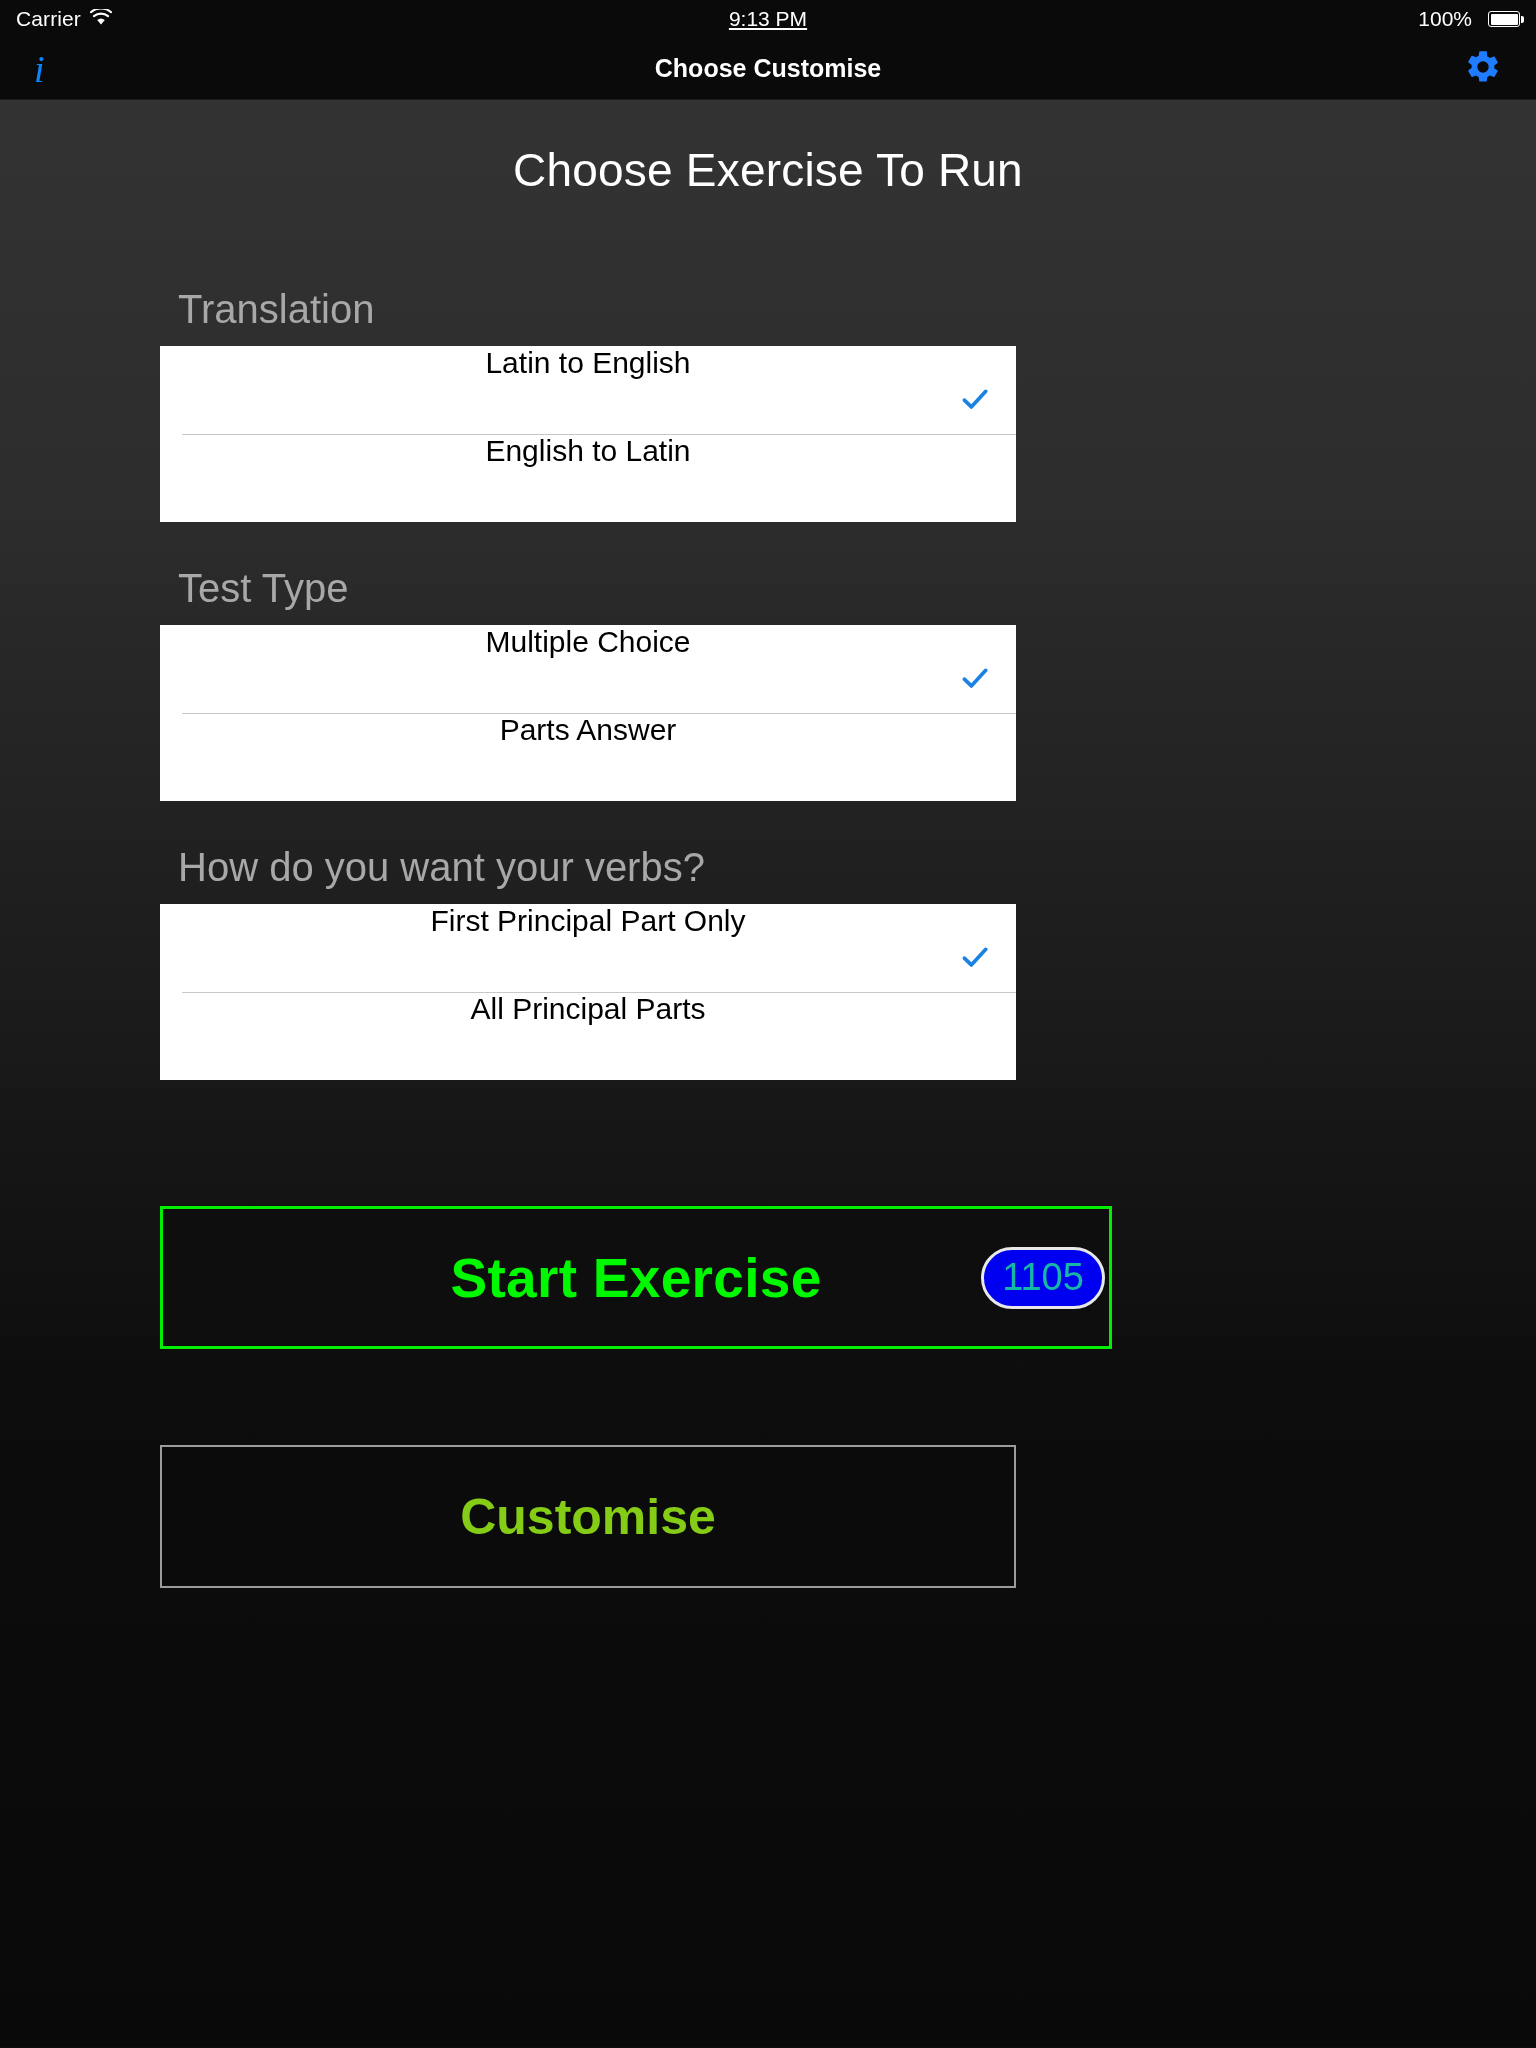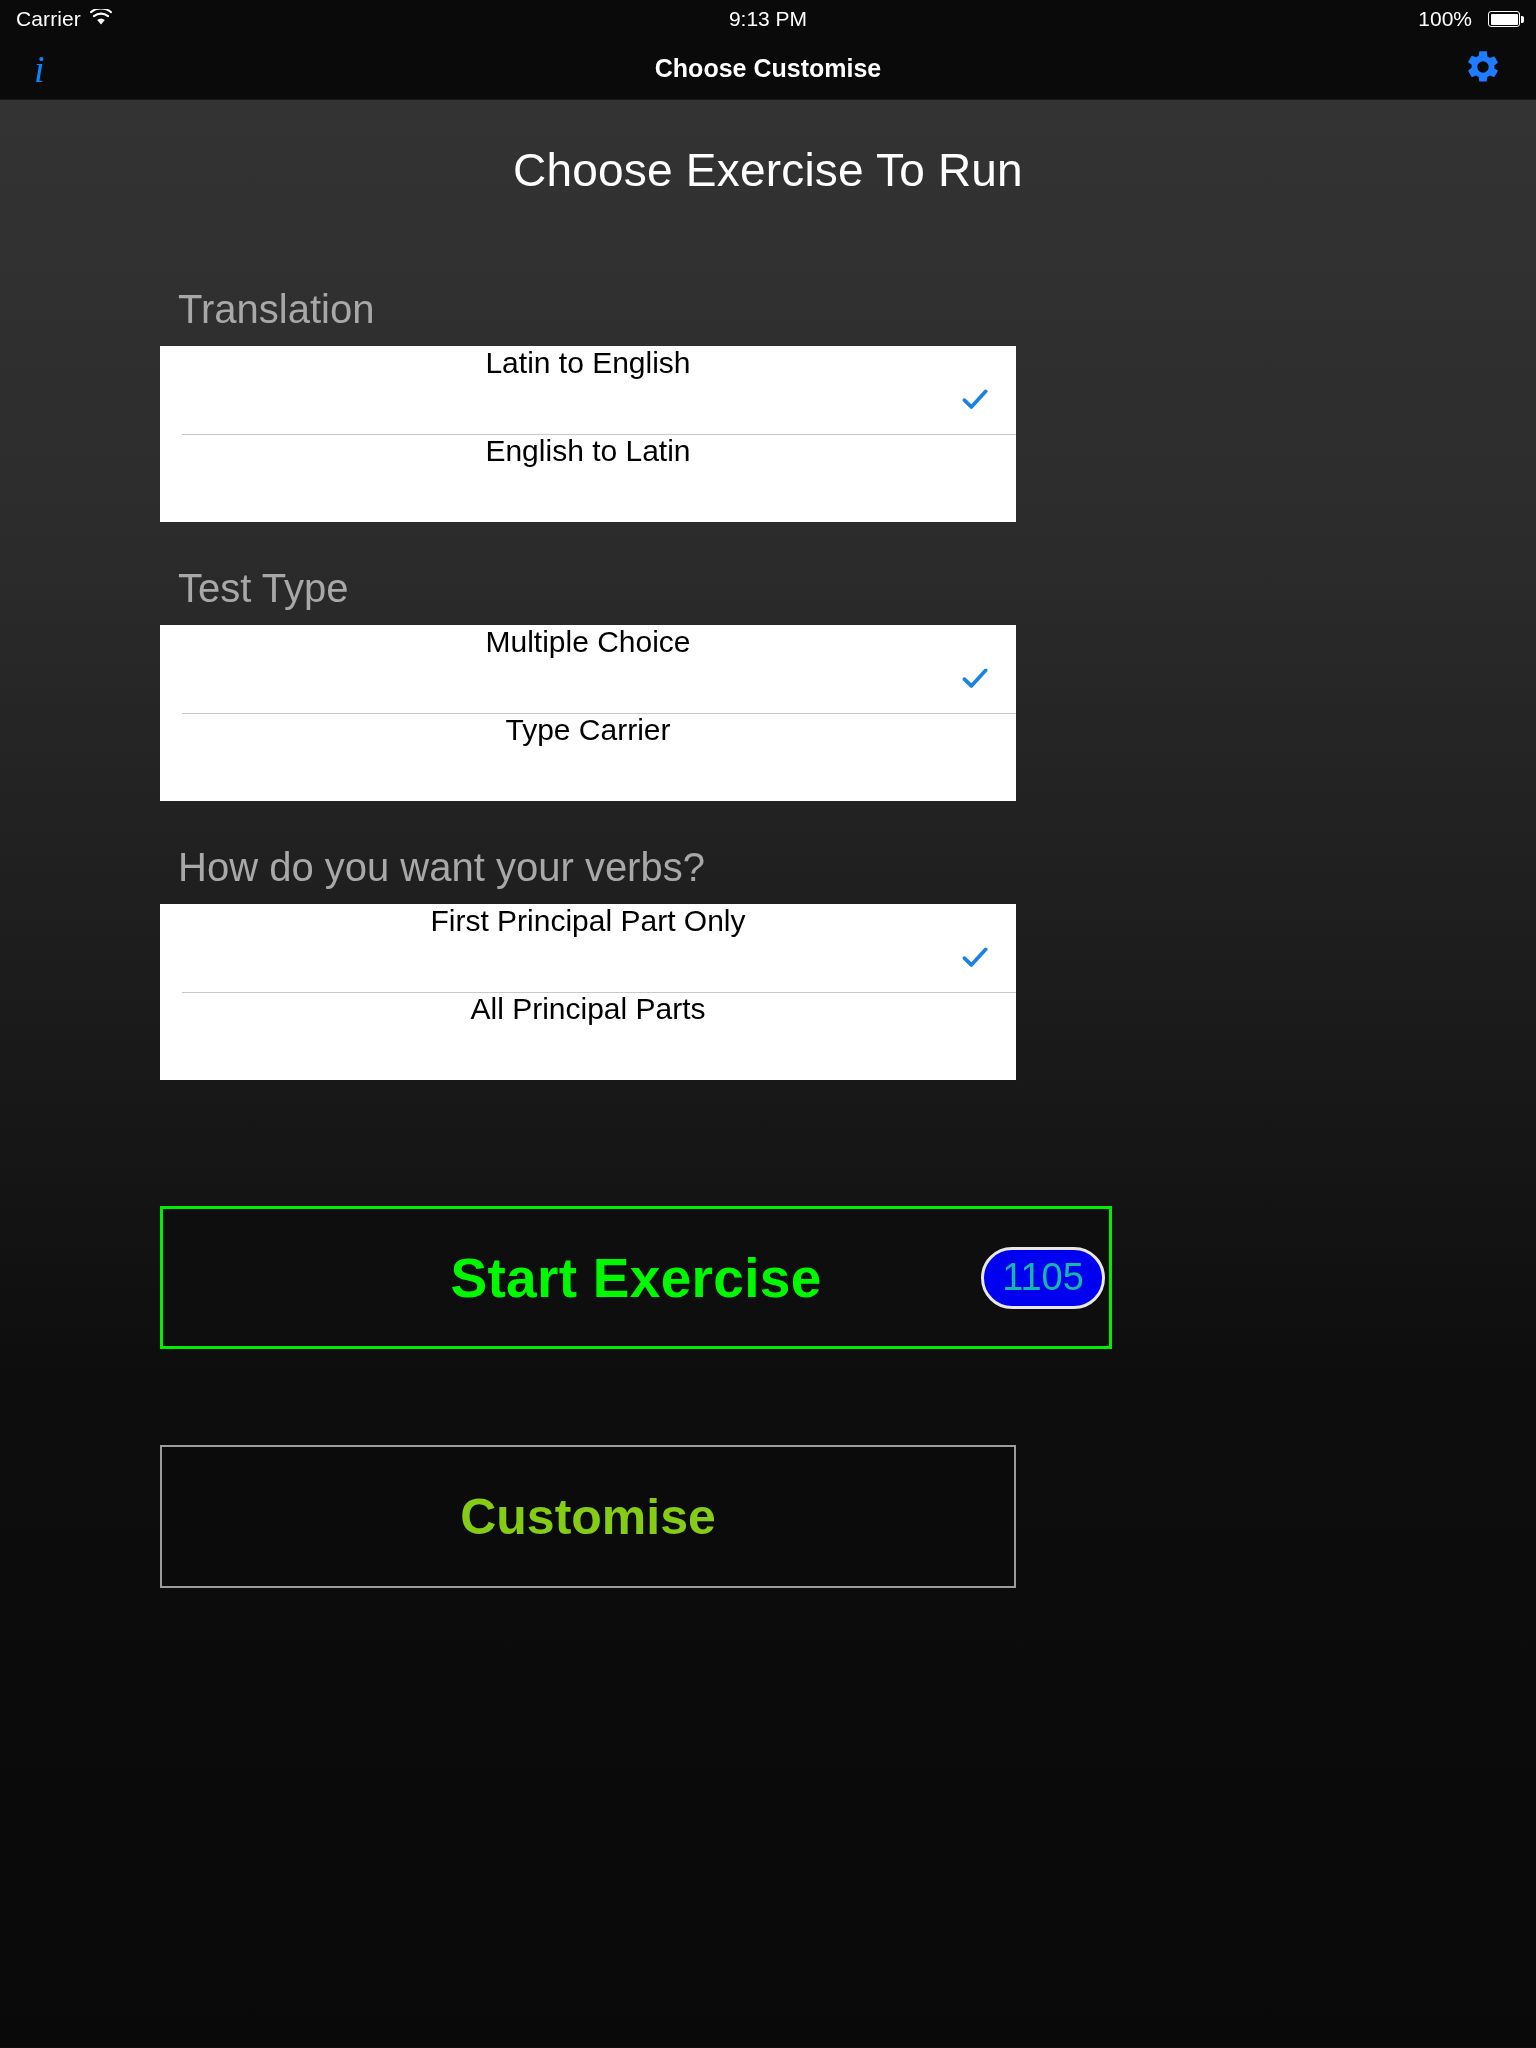--- a/index.html
+++ b/index.html
@@ -25,20 +25,21 @@
     color:#fff;
     font-size:21px;
   }
   .status-left { display:flex; align-items:center; gap:9px; }
   .carrier-label { font-size:21px; letter-spacing:.1px; }
   .wifi-icon { display:block; }
   .status-center {
     position:absolute; left:0; right:0; top:0; bottom:0;
     display:flex; align-items:center; justify-content:center;
     pointer-events:none;
+    text-decoration:underline;
   }
   .clock { font-size:21px; font-weight:400; }
   .status-right {
     margin-left:auto; display:flex; align-items:center; gap:16px;
   }
   .battery-pct { font-size:21px; }
   .battery-icon {
     position:relative;
     width:32px; height:16px;
     border:1.8px solid #fff;
@@ -251,21 +252,21 @@
         <div class="group-list">
           <div class="row">
             <span class="row-label">Multiple Choice</span>
             <span class="row-check">
               <svg width="34" height="34" viewBox="0 0 24 24">
                   <path d="M4.5 12.8 L9.4 17.6 L19.6 6.6" stroke="#1a82e2" stroke-width="2.6" fill="none" stroke-linecap="round" stroke-linejoin="round"></path>
                 </svg>
             </span>
           </div>
           <div class="row">
-            <span class="row-label">Type Carrier</span>
+            <span class="row-label">Parts Answer</span>
           </div>
         </div>
       </div>
 
       <div class="group">
         <div class="spacer-1"></div>
         <div class="group-header">How do you want your verbs?</div>
         <div class="group-list">
           <div class="row">
             <span class="row-label">First Principal Part Only</span>

